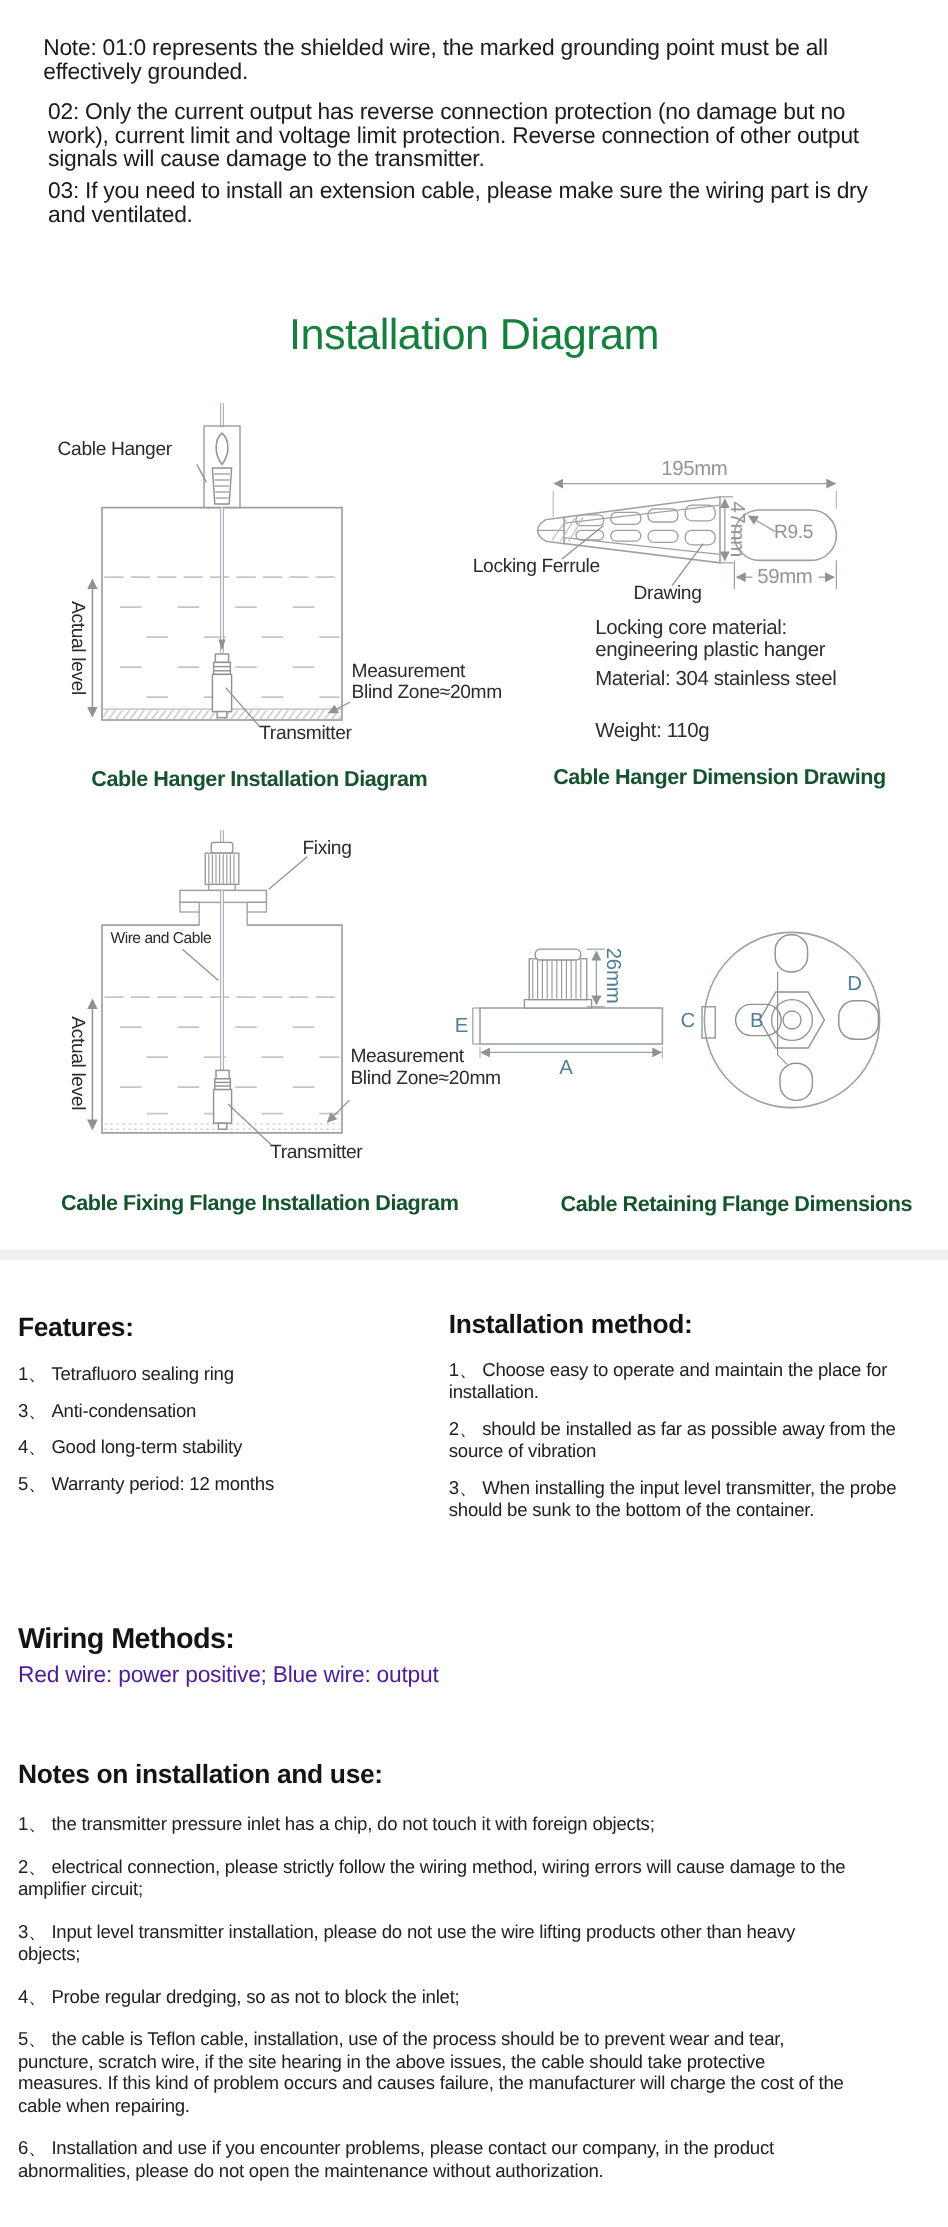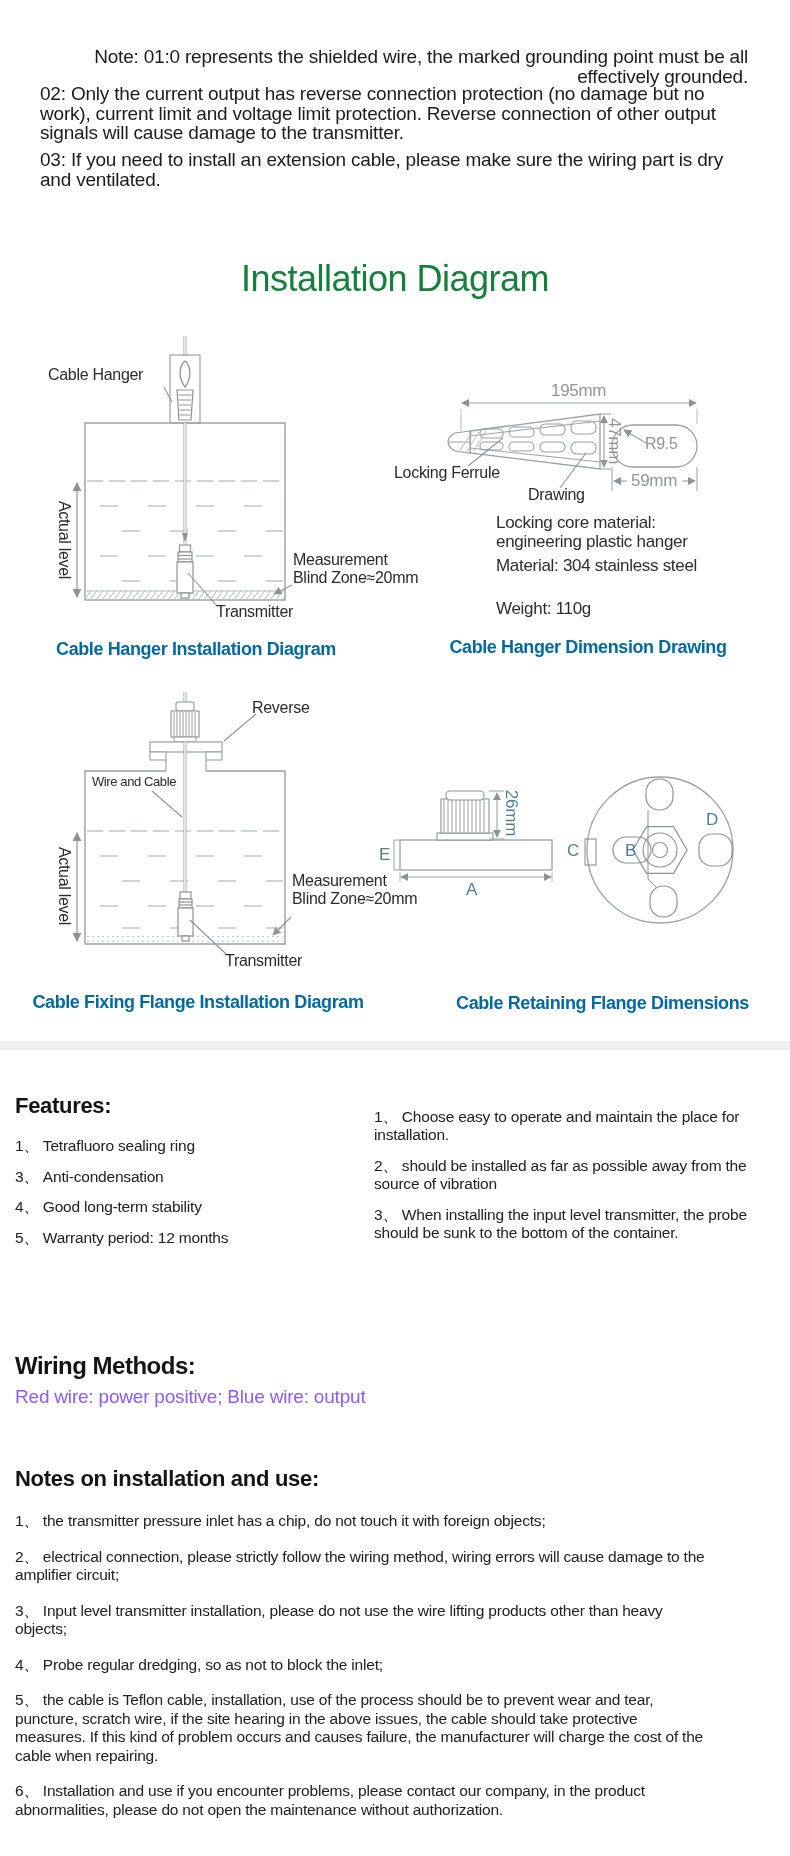--- a/index.html
+++ b/index.html
@@ -6,37 +6,37 @@
   #page{position:relative;width:790px;height:1856px;background:#ffffff;overflow:hidden;
         font-family:"Liberation Sans","DejaVu Sans",sans-serif;color:#1f1f1f;}
   .abs{position:absolute;}
   .note-p{width:712px;font-size:19px;line-height:19.5px;color:#1c1c1c;letter-spacing:-0.2px;}
   .page-title{width:790px;text-align:center;font-size:36px;font-weight:400;color:#15803d;letter-spacing:-0.5px;}
   .lbl{font-size:16px;color:#2b2b2b;letter-spacing:-0.3px;white-space:nowrap;}
   .lbl-sm{font-size:13px;color:#2b2b2b;letter-spacing:-0.4px;white-space:nowrap;}
   .dim-gray{font-size:17px;color:#8f9598;letter-spacing:-0.3px;white-space:nowrap;}
   .dim-blue{font-size:17px;color:#517f96;letter-spacing:-0.2px;white-space:nowrap;}
   .vert{transform:translate(-50%,-50%) rotate(90deg);transform-origin:center;}
-  .caption{font-size:18px;font-weight:700;color:#0369a1;letter-spacing:-0.4px;text-align:center;white-space:nowrap;}
+  .caption{font-size:18px;font-weight:700;color:#14532d;letter-spacing:-0.4px;text-align:right;white-space:nowrap;}
   .spec{font-size:17px;color:#2e2e2e;letter-spacing:-0.3px;line-height:19px;}
   .divider{left:0;width:790px;background:#f0f0f0;}
   .h2{font-size:22px;font-weight:700;color:#141414;letter-spacing:-0.3px;}
   .h2-big{font-size:24px;font-weight:700;color:#141414;letter-spacing:-0.5px;}
   .list{margin:0;padding:0;list-style:none;}
   .list li{font-size:15.5px;line-height:17.5px;color:#212121;letter-spacing:-0.2px;margin-bottom:13px;}
   .notes-list li{margin-bottom:17px;line-height:18.5px;}
-  .wiring-body{font-size:19px;color:#8b5cf6;letter-spacing:-0.2px;}
+  .wiring-body{font-size:19px;color:#4c1d95;letter-spacing:-0.2px;}
   svg{display:block;}
 </style>
 </head>
 <body>
 
 <div id="page">
 
-  <div class="abs note-p" style="left:36px;top:47px;text-align:right;">Note: 01:0 represents the shielded wire, the marked grounding point must be all effectively grounded.</div>
+  <div class="abs note-p" style="left:36px;top:31px;">Note: 01:0 represents the shielded wire, the marked grounding point must be all effectively grounded.</div>
   <div class="abs note-p" style="left:40px;top:84px;">02: Only the current output has reverse connection protection (no damage but no work), current limit and voltage limit protection. Reverse connection of other output signals will cause damage to the transmitter.</div>
   <div class="abs note-p" style="left:40px;top:150px;">03: If you need to install an extension cable, please make sure the wiring part is dry and ventilated.</div>
 
   <div class="abs page-title" style="left:0;top:258px;">Installation Diagram</div>
 
   <svg class="abs" style="left:0;top:315px;" width="790" height="355" viewBox="0 315 790 355">
     <defs>
       <marker id="arr1" viewBox="0 0 10 10" refX="9" refY="5" markerWidth="7.5" markerHeight="7.5" orient="auto-start-reverse">
         <path d="M0 0 L10 5 L0 10 z" fill="#8f9396"></path>
       </marker>
@@ -260,21 +260,21 @@
         <rect x="646" y="779" width="27" height="31" rx="13"></rect>
         <rect x="650" y="886" width="27" height="31" rx="13"></rect>
         <rect x="613" y="837" width="38" height="26" rx="13"></rect>
         <rect x="699" y="834" width="33" height="32" rx="13"></rect>
       </g>
       <rect x="585" y="839" width="11" height="26" fill="none" stroke="#8f9396" stroke-width="1.1"></rect>
       <polyline points="648,810 648,879 656,887" fill="none" stroke="#8f9396" stroke-width="1"></polyline>
     </g>
   </svg>
 
-  <div class="abs lbl" style="left:252px;top:699px;">Reverse</div>
+  <div class="abs lbl" style="left:252px;top:699px;">Fixing</div>
   <div class="abs lbl-sm" style="left:92px;top:774px;">Wire and Cable</div>
   <div class="abs lbl vert" style="left:64px;top:886px;">Actual level</div>
   <div class="abs" style="left:292px;top:872px;">
     <div class="lbl">Measurement</div>
     <div class="lbl">Blind Zone≈20mm</div>
   </div>
   <div class="abs lbl" style="left:225px;top:952px;">Transmitter</div>
   <div class="abs caption" style="left:14px;top:992px;width:368px;">Cable Fixing Flange Installation Diagram</div>
 
   <div class="abs dim-blue" style="left:379px;top:845px;">E</div>
@@ -291,20 +291,21 @@
     <div class="h2">Features:</div>
     <ul class="list" style="margin-top:18px;">
       <li>1、 Tetrafluoro sealing ring</li>
       <li>3、 Anti-condensation</li>
       <li>4、 Good long-term stability</li>
       <li>5、 Warranty period: 12 months</li>
     </ul>
   </div>
 
   <div class="abs" style="left:374px;top:1091px;width:404px;">
+    <div class="h2">Installation method:</div>
     <ul class="list" style="margin-top:17px;">
       <li style="margin-bottom:14px;">1、 Choose easy to operate and maintain the place for installation.</li>
       <li style="margin-bottom:14px;">2、 should be installed as far as possible away from the source of vibration</li>
       <li>3、 When installing the input level transmitter, the probe should be sunk to the bottom of the container.</li>
     </ul>
   </div>
 
   <div class="abs" style="left:15px;top:1352px;width:700px;">
     <div class="h2-big">Wiring Methods:</div>
     <div class="wiring-body" style="margin-top:6px;">Red wire: power positive; Blue wire: output</div>

